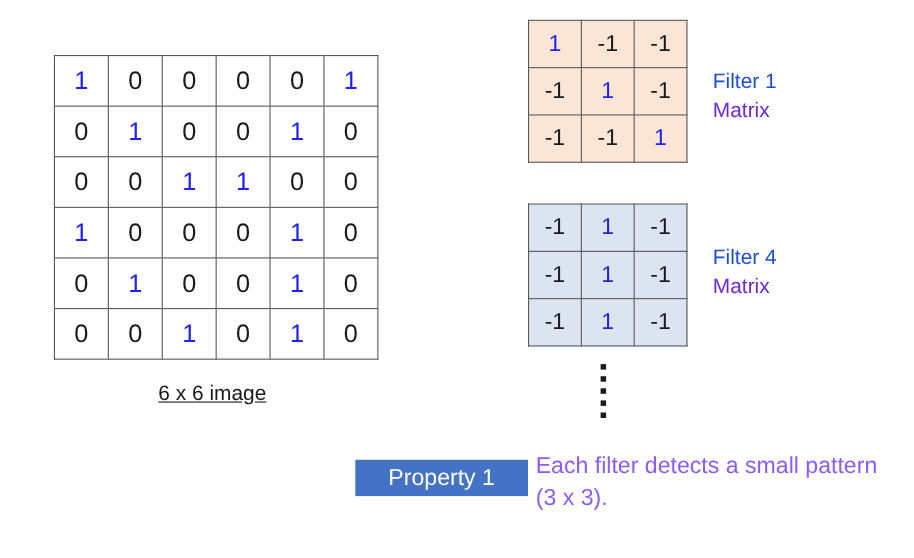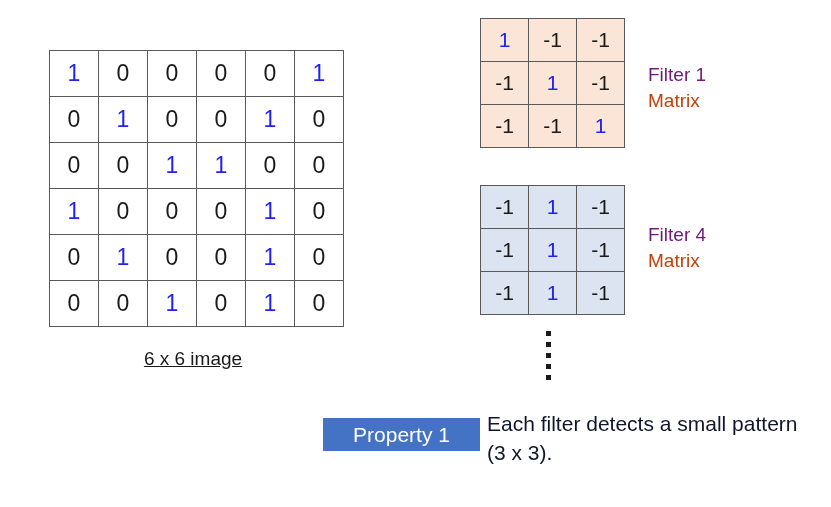--- a/index.html
+++ b/index.html
@@ -64,22 +64,22 @@
   #filter-1-matrix td { background: #FAE5D7; }
   #filter-2-matrix { left: 480px; top: 185px; }
   #filter-2-matrix td { background: #DCE4F2; }
 
   .filter-label {
     position: absolute;
     font-size: 19px;
     line-height: 26px;
     white-space: nowrap;
   }
-  .label-name   { color: #701a75; }
-  .label-matrix { color: #c2410c; }
+  .label-name   { color: #1d4ed8; }
+  .label-matrix { color: #6d28d9; }
 
   #filter-1-label { left: 648px; top: 62px; }
   #filter-2-label { left: 648px; top: 222px; }
 
   
   #vertical-ellipsis {
     position: absolute;
     left: 546px;
     top: 331px;
     display: flex;
@@ -108,21 +108,21 @@
     justify-content: center;
     font-size: 21px;
   }
   #property-text {
     position: absolute;
     left: 487px;
     top: 409px;
     width: 330px;
     font-size: 21px;
     line-height: 29px;
-    color: #0f172a;
+    color: #8b5cf6;
   }
 </style>
 </head>
 <body>
 
 <table id="image-grid">
     <tbody>
       <tr>
         <td class="v-one">1</td>
         <td class="v-zero">0</td>

